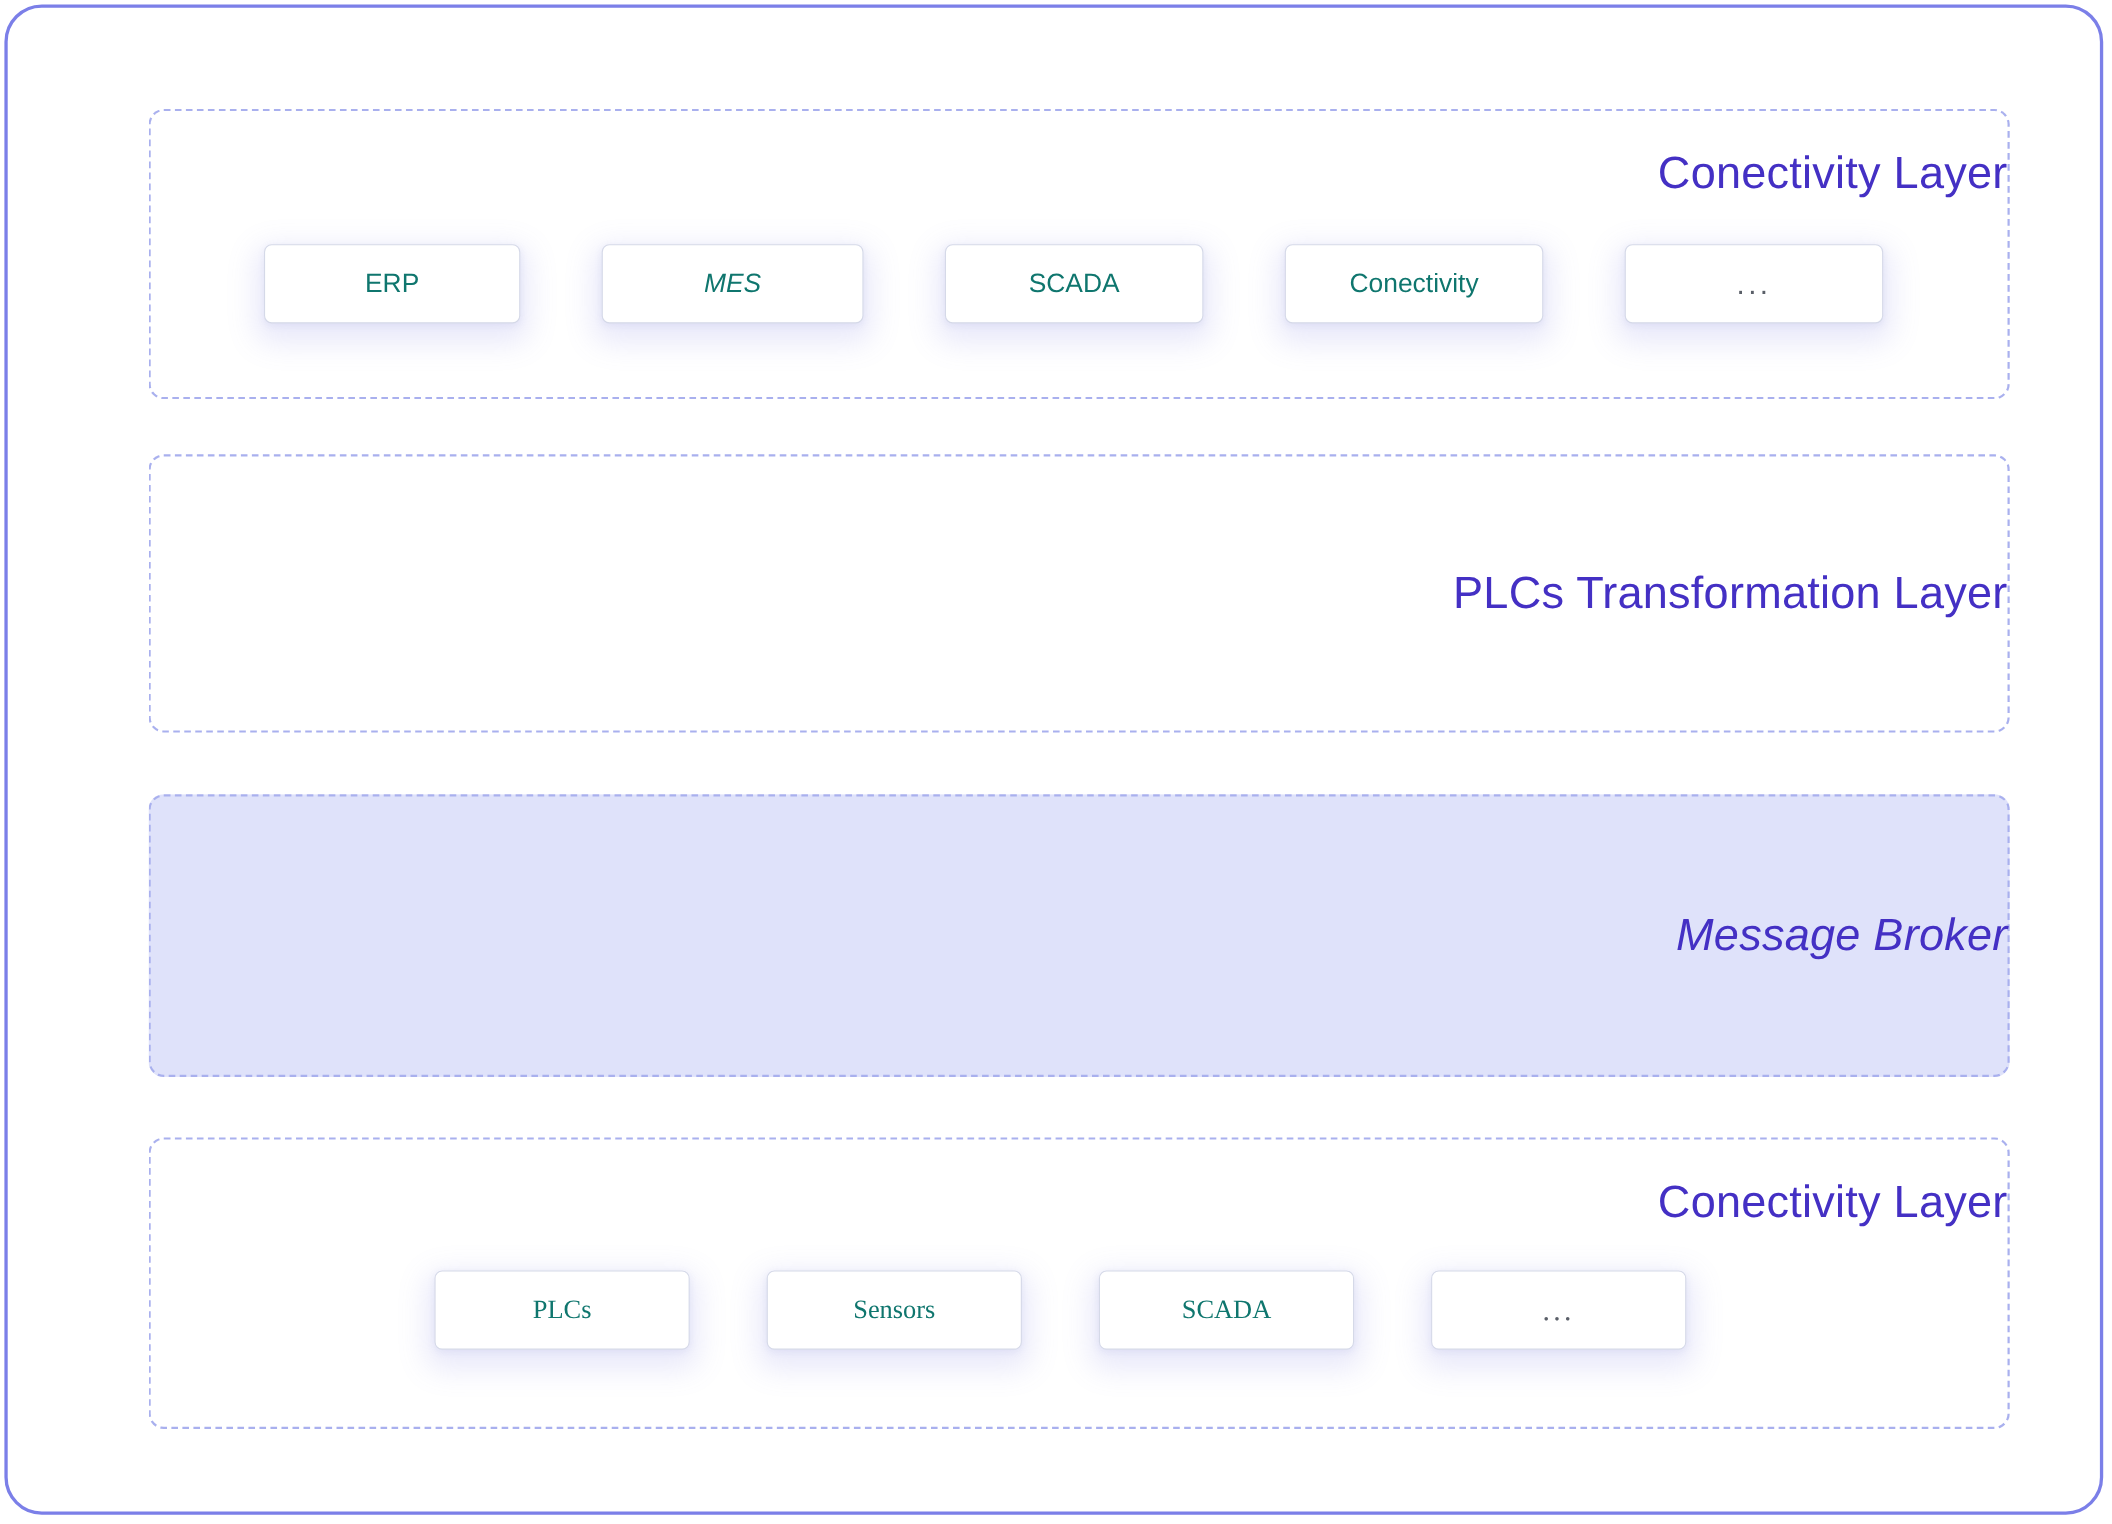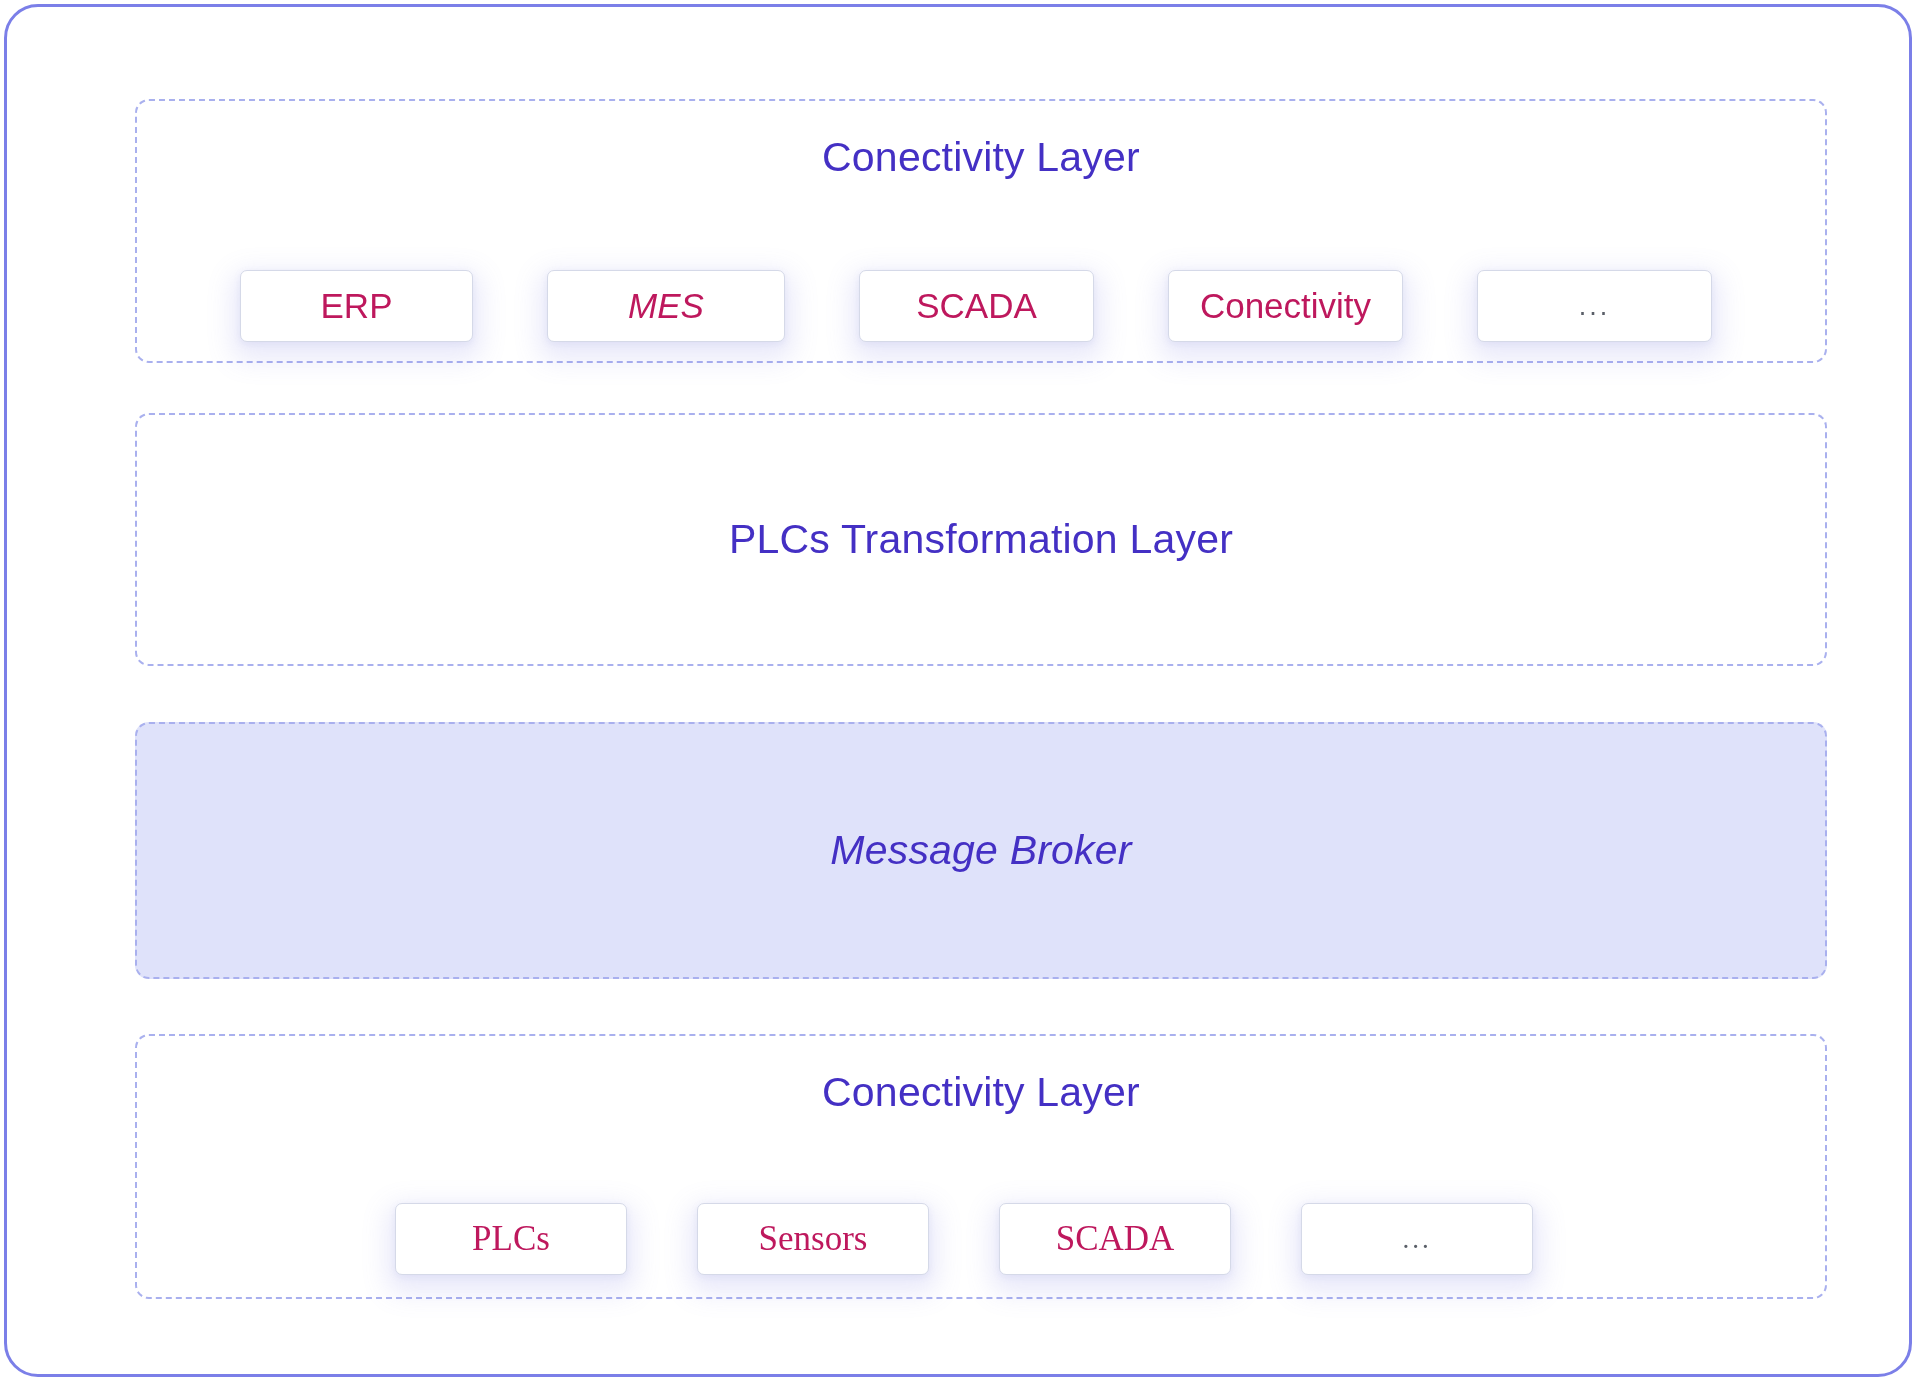--- a/index.html
+++ b/index.html
@@ -39,22 +39,21 @@
 
   
   .layer {
     box-sizing: border-box;
     border: 2.5px dashed #a9b0ee;
     border-radius: 14px;
     background: #ffffff;
     position: relative;
     display: flex;
     flex-direction: column;
-    align-items: center;
-    gap: 48px;
+    align-items: flex-end;
   }
 
   .layer-connectivity-top {
     height: 264px;
     margin-bottom: 50px;
   }
   .layer-transformation {
     height: 253px;
     margin-bottom: 56px;
   }
@@ -106,22 +105,22 @@
 
   .node-box {
     box-sizing: border-box;
     height: 72px;
     background: #ffffff;
     border: 1.5px solid #d5d9e8;
     border-radius: 7px;
     display: flex;
     align-items: center;
     justify-content: center;
-    color: #be185d;
-    font-size: 35px;
+    color: #0f766e;
+    font-size: 24px;
     font-weight: 400;
     white-space: nowrap;
     box-shadow: 0 10px 26px 8px rgba(122,126,226,0.17),
                 0 2px 7px rgba(110,115,200,0.10);
   }
   .node-box.ellipsis {
     color: #5a5f68;
     letter-spacing: 3px;
     font-size: 27px;
   }

